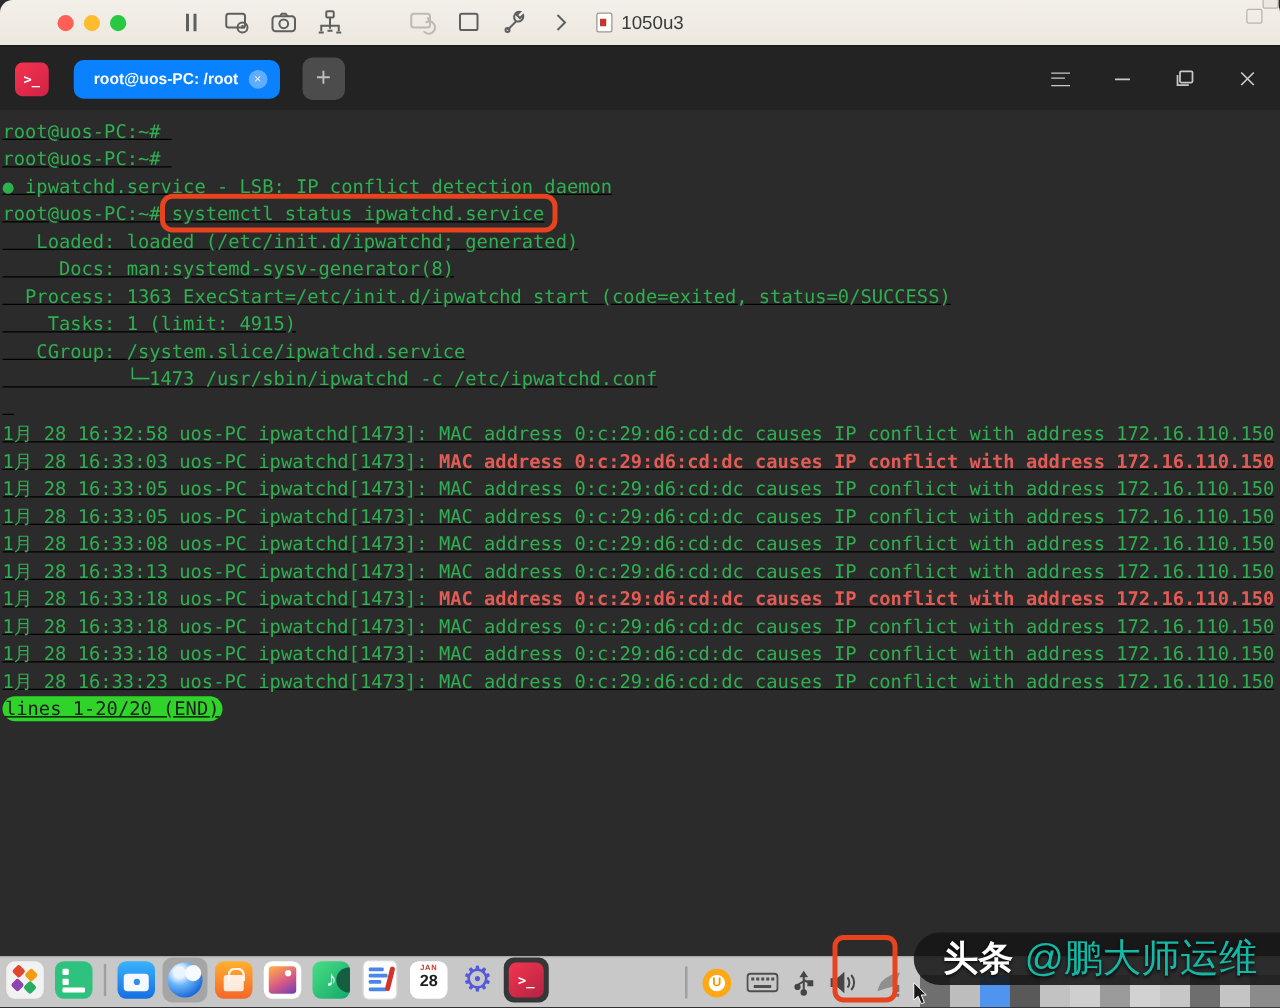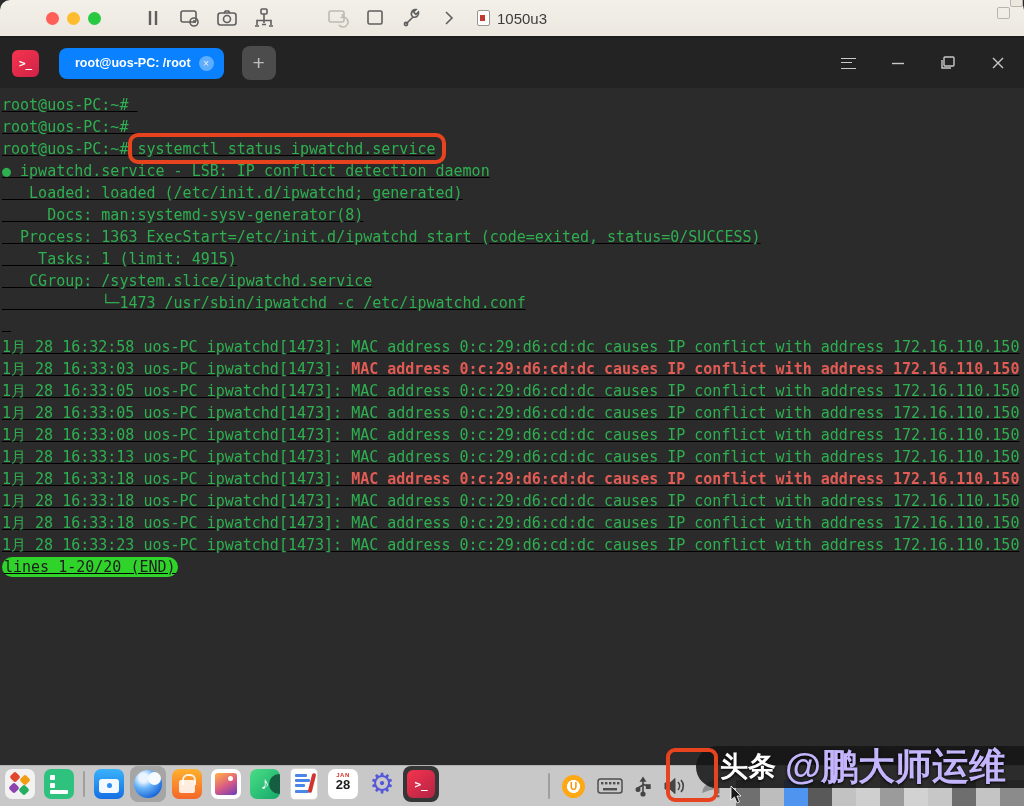--- a/index.html
+++ b/index.html
@@ -113,21 +113,21 @@
   .uosid { width:23px; height:23px; border-radius:50%; background:radial-gradient(circle,#fff 0 38%,#ffa815 42%);
       display:flex; align-items:center; justify-content:center; font-size:10px; font-weight:bold; color:#f59300; }
   .chev { font-size:15px; font-weight:bold; color:#3f3f3f; }
 
   
   .net-annotation { position:absolute; left:666px; top:748px; width:52px; height:54px;
       border:4px solid #e8431f; border-radius:9px; z-index:6; }
   .watermark { position:absolute; right:0; top:746px; height:42px; padding:0 18px 0 24px;
       background:rgba(22,22,22,.88); border-radius:21px 0 0 21px; display:flex; align-items:center; gap:9px; z-index:5; }
   .watermark .wp { color:#fff; font-size:28px; font-weight:800; text-shadow:0 1px 3px #000; }
-  .watermark .wh { color:#c4b5fd; font-size:37px; font-weight:700; text-shadow:0 1px 3px #000; }
+  .watermark .wh { color:#14b8a6; font-size:31px; font-weight:400; text-shadow:0 1px 3px #000; }
   .mosaic { position:absolute; left:736px; top:780px; width:288px; height:26px; display:flex; z-index:4; }
   .mosaic div { width:24px; height:26px; }
   .cursor { position:absolute; left:730px; top:786px; z-index:7; }
 </style>
 </head>
 <body>
 
 <div class="screen">
 
   <header class="vm-bar">
@@ -223,22 +223,22 @@
         <svg width="16" height="16">
             <path d="M3 3l10 10M13 3L3 13"></path>
           </svg>
       </div>
     </div>
   </div>
 
   <div class="term-body">
       <div class="tline"><span class="c-g">root@uos-PC:~# </span></div>
       <div class="tline"><span class="c-g">root@uos-PC:~# </span></div>
+      <div class="tline"><span class="c-g">● ipwatchd.service - LSB: IP conflict detection daemon</span></div>
       <div class="tline"><span class="c-g">root@uos-PC:~# </span><span class="c-g cmd-box">systemctl status ipwatchd.service</span></div>
-      <div class="tline"><span class="c-g">● ipwatchd.service - LSB: IP conflict detection daemon</span></div>
       <div class="tline"><span class="c-g">   Loaded: loaded (/etc/init.d/ipwatchd; generated)</span></div>
       <div class="tline"><span class="c-g">     Docs: man:systemd-sysv-generator(8)</span></div>
       <div class="tline"><span class="c-g">  Process: 1363 ExecStart=/etc/init.d/ipwatchd start (code=exited, status=0/SUCCESS)</span></div>
       <div class="tline"><span class="c-g">    Tasks: 1 (limit: 4915)</span></div>
       <div class="tline"><span class="c-g">   CGroup: /system.slice/ipwatchd.service</span></div>
       <div class="tline"><span class="c-g">           └─1473 /usr/sbin/ipwatchd -c /etc/ipwatchd.conf</span></div>
       <div class="tline"><span class="c-g"> </span></div>
       <div class="tline"><span class="c-g">1月 28 16:32:58 uos-PC ipwatchd[1473]: MAC address 0:c:29:d6:cd:dc causes IP conflict with address 172.16.110.150</span></div>
       <div class="tline"><span class="c-g">1月 28 16:33:03 uos-PC ipwatchd[1473]: </span><span class="c-rb">MAC address 0:c:29:d6:cd:dc causes IP conflict with address 172.16.110.150</span></div>
       <div class="tline"><span class="c-g">1月 28 16:33:05 uos-PC ipwatchd[1473]: MAC address 0:c:29:d6:cd:dc causes IP conflict with address 172.16.110.150</span></div>

